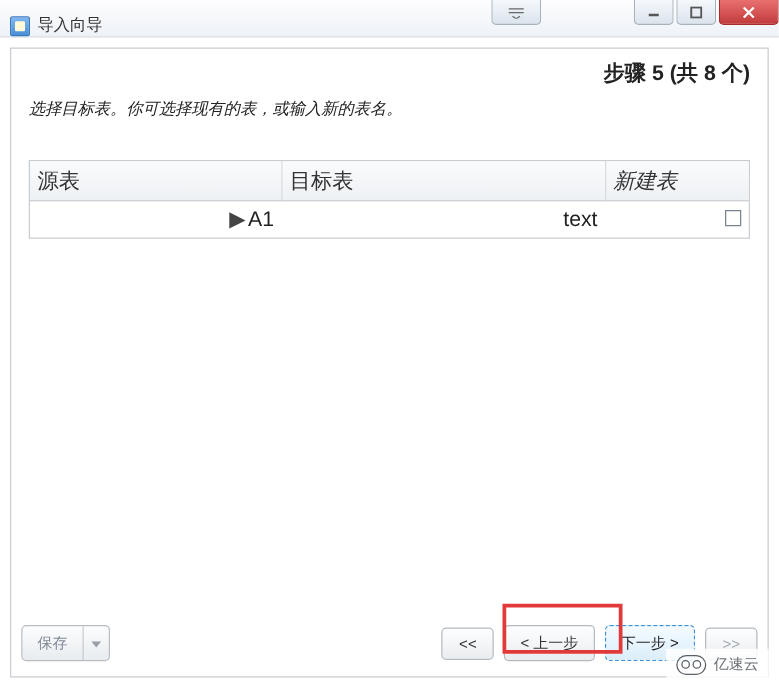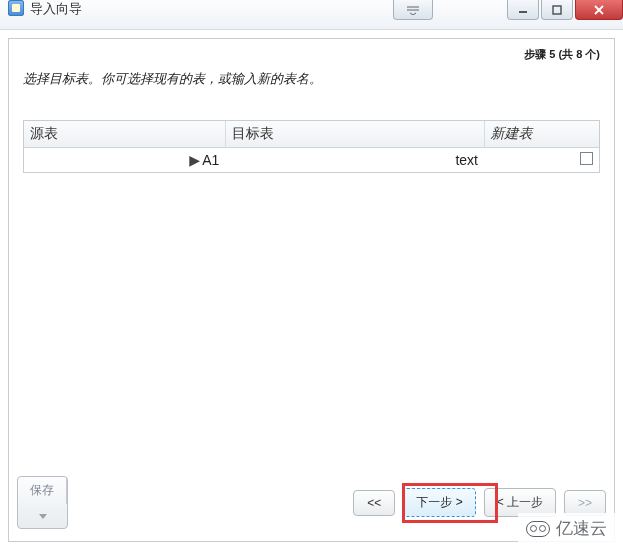--- a/index.html
+++ b/index.html
@@ -10,21 +10,21 @@
       width: 623px;
       height: 550px;
       overflow: hidden;
       position: relative;
     }
     .titlebar {
       height: 30px;
       background: linear-gradient(#fdfdfe, #eef2f7);
       border-bottom: 1px solid #d6dbe0;
       display: flex;
-      align-items: flex-start;
+      align-items: flex-end;
       padding: 0 4px 0 8px;
       position: relative;
     }
     .titlebar .app-icon {
       width: 16px; height: 16px;
       background: linear-gradient(#7fb7f0, #4a8fd8);
       border: 1px solid #3a7bc0;
       border-radius: 2px;
       margin-right: 6px;
       display: inline-flex;
@@ -73,37 +73,37 @@
     .wizard-frame {
       border: 1px solid #c8ccd0;
       background: #fff;
       height: 100%;
       position: relative;
     }
     .step-label {
       text-align: right;
       font-weight: bold;
       color: #222;
-      font-size: 11px;
+      font-size: 17px;
       padding: 8px 14px 4px 0;
     }
     .instruction {
       padding: 4px 14px;
       color: #222;
       font-size: 13px;
       font-style: italic;
     }
     .grid-wrap {
       margin: 28px 14px 0 14px;
       border: 1px solid #c9cdd1;
     }
     table.grid {
       width: 100%;
       border-collapse: collapse;
-      font-size: 14px;
+      font-size: 17px;
     }
     .grid thead th {
       background: linear-gradient(#fafbfc, #eef1f4);
       text-align: left;
       font-weight: normal;
       color: #333;
       padding: 4px 6px;
       border-right: 1px solid #d8dce0;
       border-bottom: 1px solid #d0d4d8;
     }
@@ -129,21 +129,20 @@
       position: absolute;
       left: 8px; right: 8px; bottom: 12px;
       display: flex;
       align-items: center;
     }
     .save-split {
       display: inline-flex;
       border: 1px solid #b8bec4;
       border-radius: 4px;
       background: linear-gradient(#fcfdfe, #e8ecef);
-      flex-direction: column;
     }
     .save-split button {
       background: transparent;
       border: none;
       padding: 5px 12px;
       font-size: 12px;
       font-family: inherit;
       color: #808895;
       cursor: default;
     }
@@ -177,21 +176,21 @@
       border: 1px dashed #3a8fd8;
       color: #222;
     }
     .watermark {
       position: absolute;
       right: 8px; bottom: 6px;
       display: flex;
       align-items: center;
       gap: 6px;
       color: #6a6f75;
-      font-size: 17px;
+      font-size: 12px;
       background: rgba(255,255,255,0.85);
       padding: 4px 8px;
     }
     .watermark .wm-icon {
       width: 24px; height: 16px;
       border: 1.5px solid #5a5f65;
       border-radius: 10px;
       display: inline-flex;
       align-items: center;
       justify-content: center;
@@ -267,22 +266,22 @@
       <div class="save-split">
         <button class="save-main">保存</button>
         <button class="save-drop">
           <svg width="8" height="6">
               <path d="M0 0l4 5 4-5z" fill="#9aa0a6"></path>
             </svg>
         </button>
       </div>
       <div class="nav-buttons">
         <button class="nav-btn first">&lt;&lt;</button>
+        <button class="nav-btn">&lt; 上一步</button>
         <button class="nav-btn next">下一步 &gt;</button>
-        <button class="nav-btn">&lt; 上一步</button>
         <button class="nav-btn last">&gt;&gt;</button>
       </div>
       <div class="highlight-box"></div>
     </div>
   </div>
 </div>
 
 <div class="watermark">
   <span class="wm-icon"></span>
   <span>亿速云</span>

